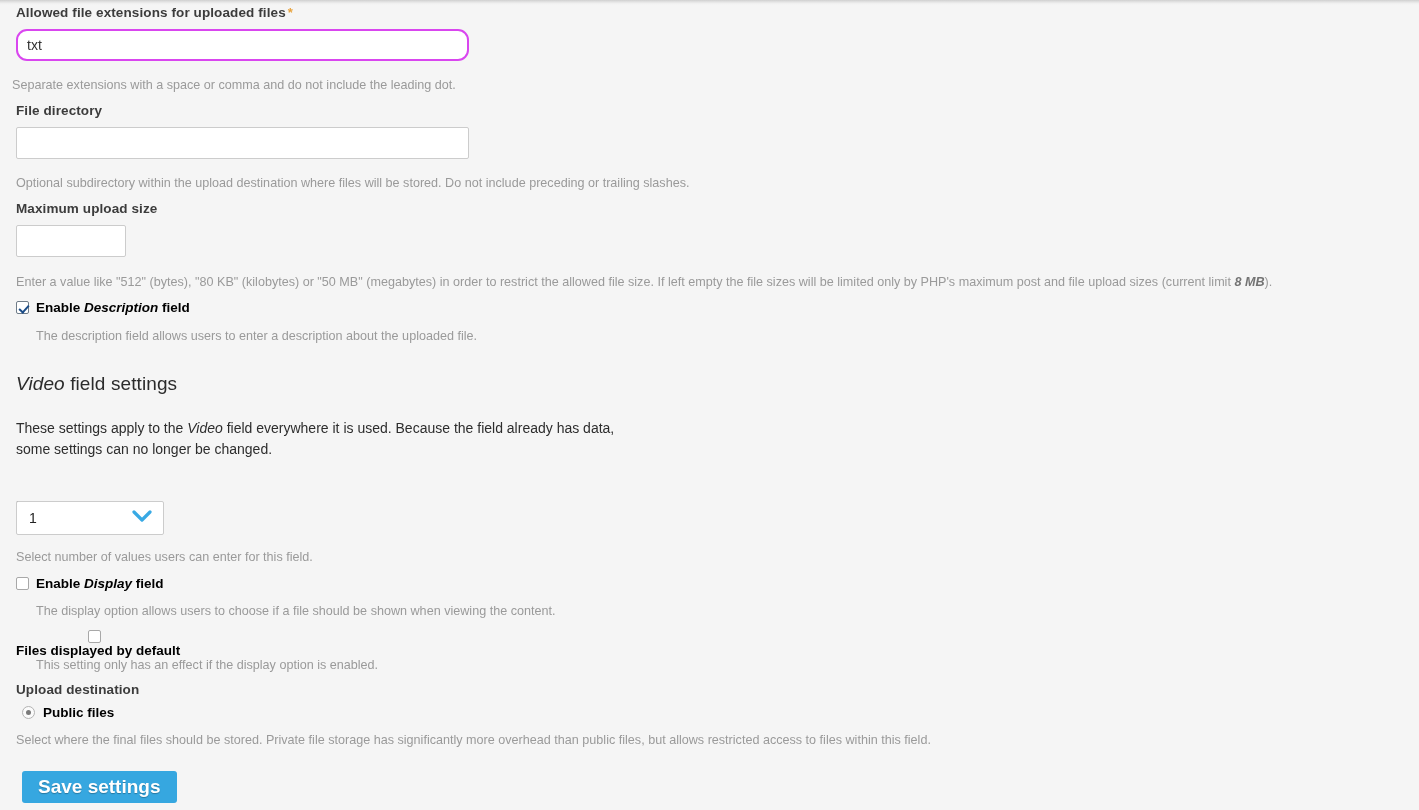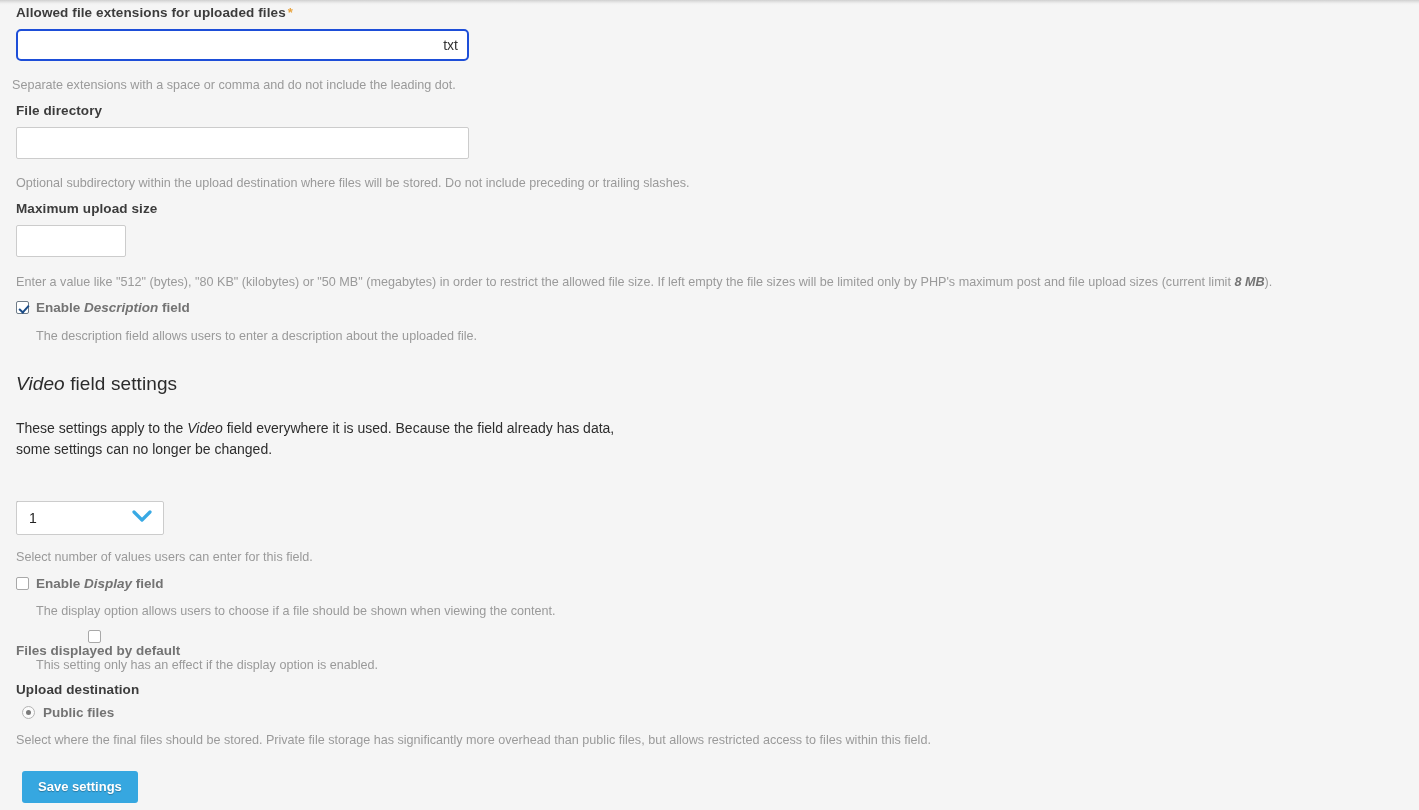--- a/index.html
+++ b/index.html
@@ -53,23 +53,22 @@
     background: #fff;
     border: 1px solid #ccc;
     border-radius: 2px;
     font-family: "Liberation Sans", sans-serif;
     font-size: 14px;
     color: #333;
     padding: 4px 9px;
     outline: none;
   }
   .text-input.focused {
-    border: 2px solid #1d4ed8;
-    border-radius: 5px;
-    text-align: right;
+    border: 2px solid #d946ef;
+    border-radius: 11px;
   }
   .w-ext { width: 453px; }
   .w-dir { width: 453px; }
   .w-size { width: 110px; }
 
   
   .desc {
     color: #9a9a9a;
     font-size: 12.6px;
     line-height: 16px;
@@ -113,21 +112,21 @@
     top: 0.5px;
     width: 4px;
     height: 8px;
     border: solid #1b4c87;
     border-width: 0 2px 2px 0;
     transform: rotate(42deg);
   }
   .cb-label {
     font-weight: bold;
     font-size: 13.5px;
-    color: #737373;
+    color: #000000;
   }
   .cb-label i { font-style: italic; }
 
   
   .radio-row {
     display: flex;
     align-items: center;
   }
   .rb {
     width: 13px;
@@ -195,21 +194,21 @@
     display: block;
   }
 
   
   .btn-primary {
     background: #36a7e0;
     color: #fff;
     border: none;
     border-radius: 3px;
     font-family: "Liberation Sans", sans-serif;
-    font-size: 13px;
+    font-size: 19px;
     font-weight: bold;
     padding: 0 16px;
     height: 32px;
     line-height: 32px;
     cursor: pointer;
     text-shadow: 0 1px 1px rgba(0,0,0,0.28);
   }
 
   
   .abs { position: absolute; }

